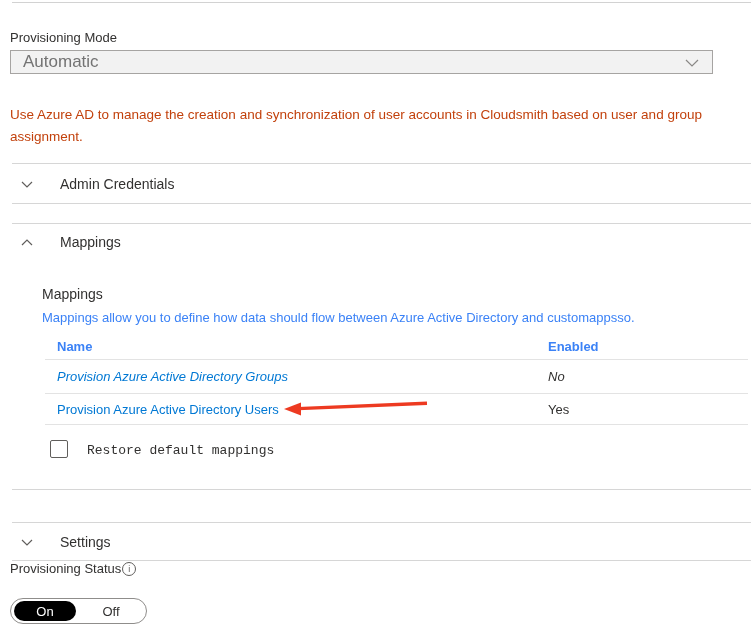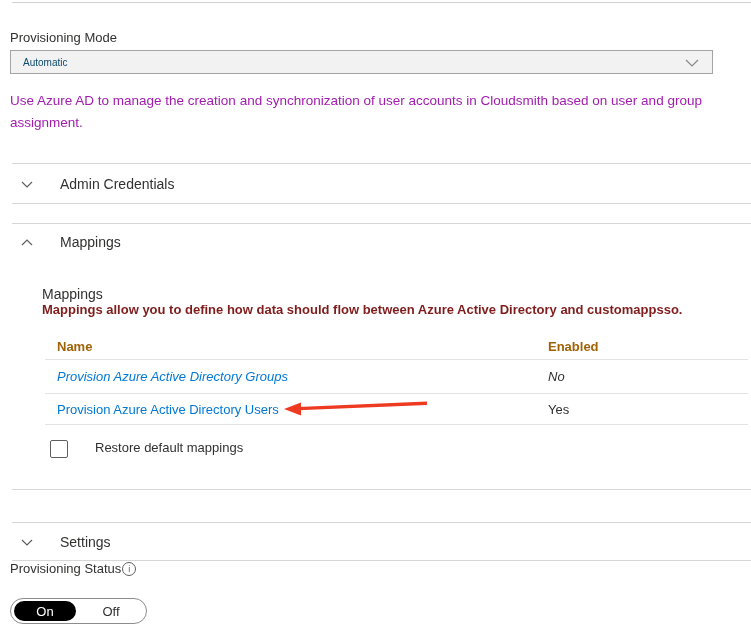--- a/index.html
+++ b/index.html
@@ -16,50 +16,50 @@
   .rule-top { top:2px; border-top-color:#d2d2d2; }
 
   .prov-label { position:absolute; left:10px; top:30px; font-size:13px; color:#323130; }
 
   .dropdown {
     position:absolute; left:10px; top:50px; width:703px; height:24px;
     background:#f2f2f2; border:1px solid #a6a4a2;
     display:flex; align-items:center;
     padding-left:12px; cursor:default;
   }
-  .dropdown-value { font-size:10px; color:#0c4a6e; }
+  .dropdown-value { font-size:17px; color:#737373; }
   .dropdown-chevron { position:absolute; right:12px; top:5px; }
 
   .desc {
-    position:absolute; left:10px; top:90px; width:692px;
-    font-size:13.5px; line-height:22px; color:#a21caf;
+    position:absolute; left:10px; top:104px; width:692px;
+    font-size:13.5px; line-height:22px; color:#c2410c;
   }
 
   .section-row {
     position:absolute; left:20px; height:20px;
     display:flex; align-items:center; gap:26px; cursor:pointer;
   }
   .section-label { font-size:14px; color:#323130; }
 
   .sub-heading { position:absolute; left:42px; top:286px; font-size:14px; color:#323130; }
-  .sub-desc { position:absolute; left:42px; top:302px; font-size:13px; color:#7f1d1d;font-weight:bold; }
+  .sub-desc { position:absolute; left:42px; top:310px; font-size:13px; color:#3b82f6; }
 
   .map-table { position:absolute; left:45px; top:333px; width:703px; }
   .t-row { display:grid; grid-template-columns:491px 1fr; align-items:center; border-bottom:1px solid #e3e3e3; }
   .t-head { height:27px; }
-  .t-head .cell { font-size:13px; font-weight:bold; color:#a16207; }
+  .t-head .cell { font-size:13px; font-weight:bold; color:#3b82f6; }
   .t-r1 { height:34px;font-style:italic; }
   .t-r2 { height:31px; position:relative; }
   .cell { padding-left:12px; font-size:13px; }
   .link { color:#0078d4; text-decoration:none; cursor:pointer; }
   .enabled-val { color:#323130; }
 
   .arrow-annot { position:absolute; left:238px; top:6px; pointer-events:none; }
 
-  .checkbox-row { position:absolute; left:50px; top:440px; display:flex; align-items:flex-start; gap:27px; }
+  .checkbox-row { position:absolute; left:50px; top:440px; display:flex; align-items:flex-end; gap:19px;font-family:Liberation Mono, monospace; }
   .checkbox {
     width:18px; height:18px; border:1px solid #605e5c; border-radius:2px;
     background:#ffffff; cursor:pointer; flex:0 0 auto;
   }
   .checkbox-label { font-size:13px; color:#323130; }
 
   .status-row { position:absolute; left:10px; top:561px; display:flex; align-items:center; gap:1px; }
   .status-label { font-size:13px; color:#323130; }
   .info-icon {
     width:14px; height:14px; border:1px solid #605e5c; border-radius:50%;

